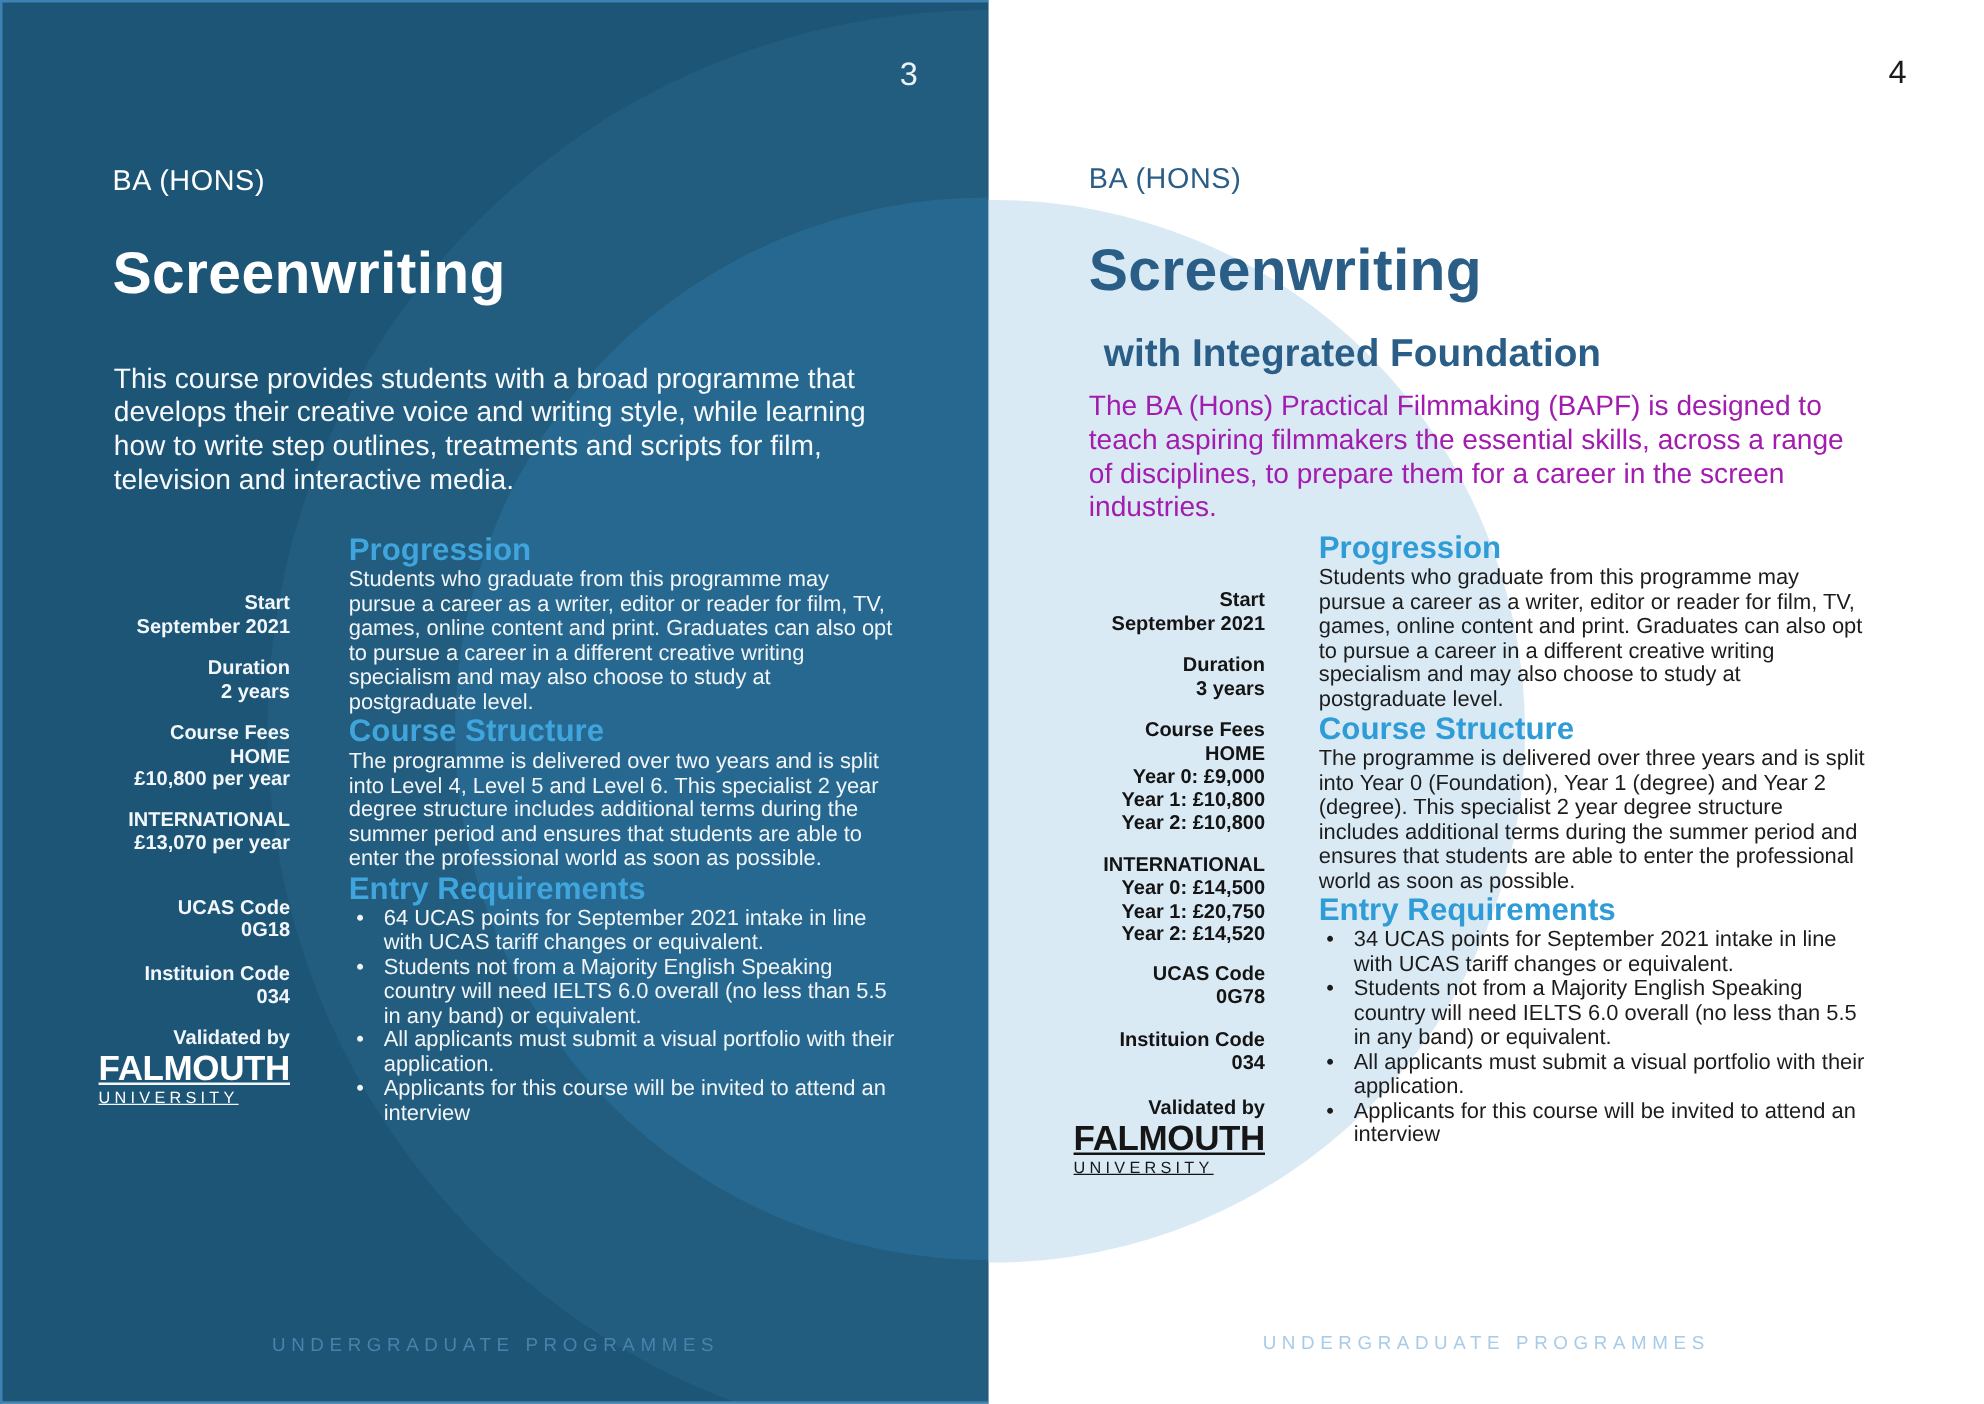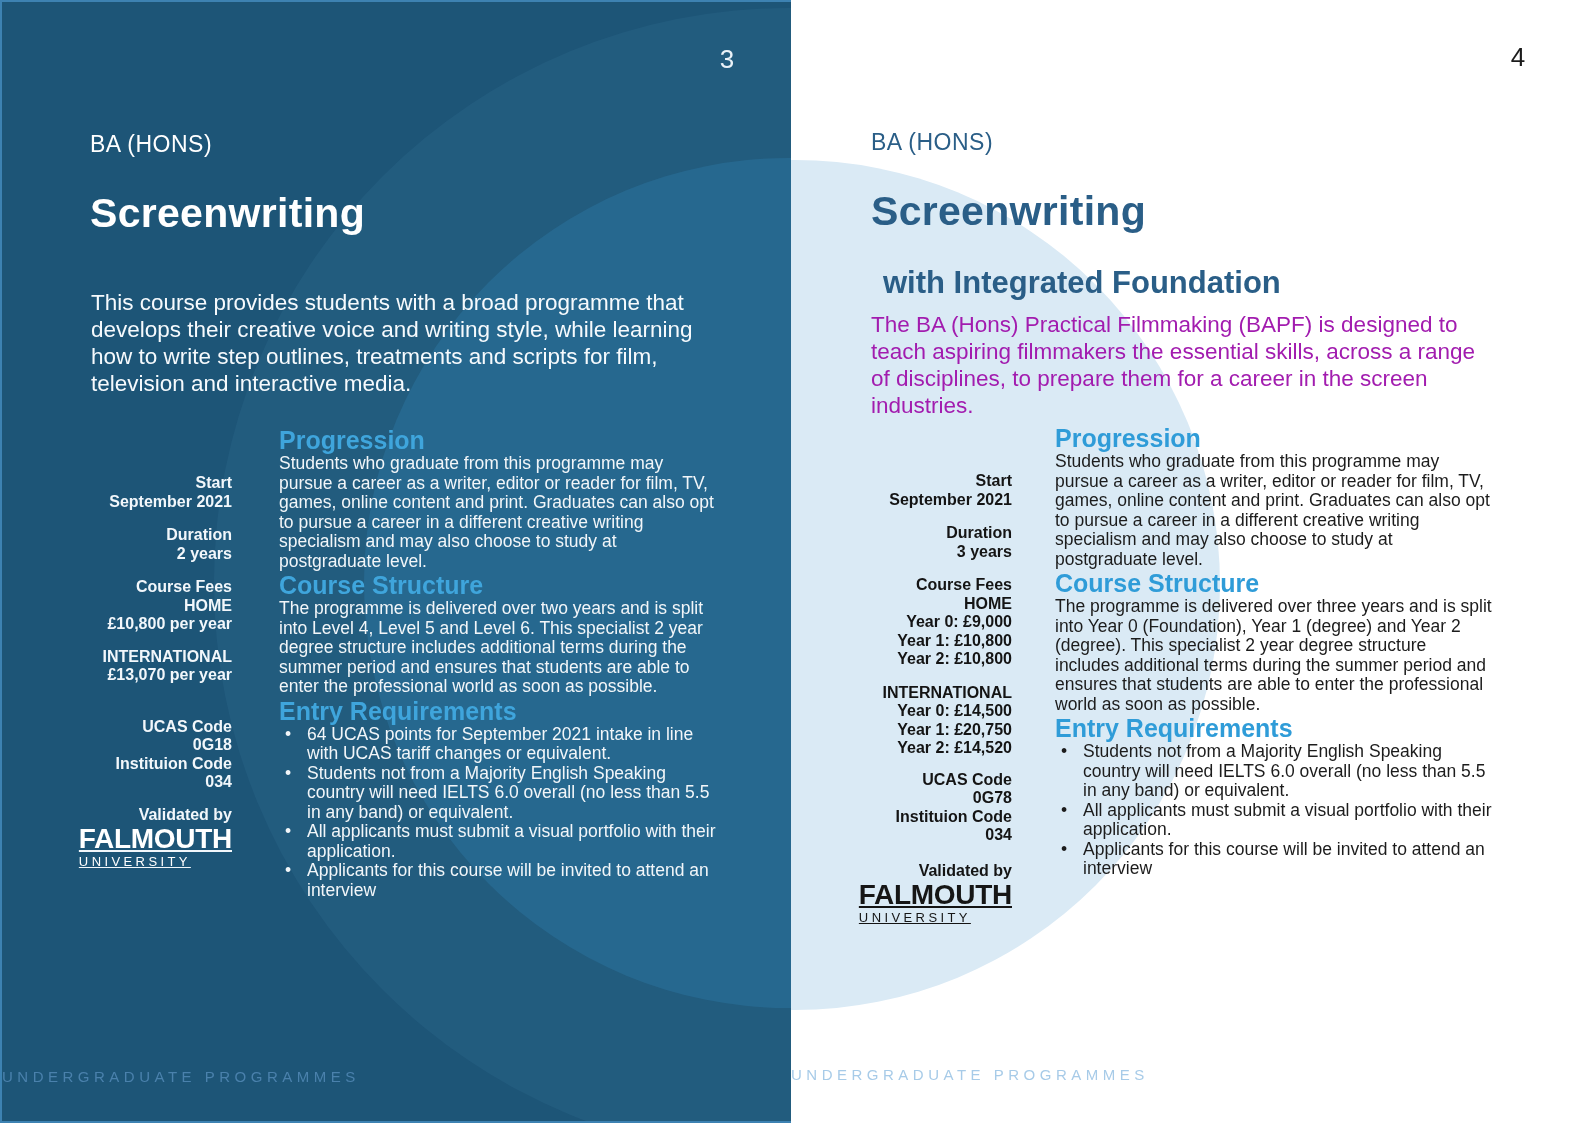--- a/index.html
+++ b/index.html
@@ -31,40 +31,40 @@
 
   .z { position: absolute; z-index: 1; }
 
   
   .pagenum { top: 42px; width: 44px; text-align: center; font-size: 26px; }
   .pagenum.light { left: 703px; color: #EAF2F8; }
   .pagenum.dark  { left: 705px; color: #1b1b1b; }
 
   
   .degree   { top: 129px; font-size: 23px; font-weight: 400; letter-spacing: 0.5px; }
-  .title    { top: 188px; font-size: 41px; font-weight: 700; letter-spacing: 0.3px; margin: 0; }
+  .title    { top: 188px; font-size: 47px; font-weight: 700; letter-spacing: 0.3px; margin: 0; }
   .subtitle { top: 253px; font-size: 31px; font-weight: 700; margin: 12px; }
   .intro    { top: 287px; font-size: 22.5px; line-height: 27px; font-weight: 400; margin: 0; }
 
   .page-left  .degree, .page-left .title { left: 88px; color: #FFFFFF; }
   .page-left  .intro  { left: 89px; width: 618px; color: #F6FAFD; }
   .page-right .degree, .page-right .title, .page-right .subtitle { left: 80px; color: #2A5E87; }
   .page-right .intro  { left: 80px; top: 311px; width: 628px; color: #a21caf; }
 
   
   .sidebar { top: 472px; width: 190px; text-align: right; font-size: 16px; line-height: 18.5px; }
   .page-left  .sidebar { left: 40px; color: #F2F7FB; }
   .page-right .sidebar { left: 31px; color: #141414; }
   .s-label { font-weight: 700; }
   .s-value { font-weight: 700; }
   .g8  { margin-top: 8px; }
   .g13 { margin-top: 13px; }
   .g14 { margin-top: 14px; }
   .g15 { margin-top: 15px; }
-  .g16 { }
+  .g16 { margin-top: 16px; }
   .g17 { margin-top: 17px; }
   .g33 { margin-top: 33px; }
 
   .logo-block { display: inline-block; text-align: left; margin-top: 0; text-decoration: underline; }
   .logo-main { font-size: 28px; font-weight: 700; letter-spacing: -0.3px; line-height: 30px; }
   .logo-sub  { font-size: 13px; font-weight: 400; letter-spacing: 3.4px; line-height: 16px; }
   .page-left  .logo-main, .page-left  .logo-sub { color: #FFFFFF; }
   .page-right .logo-main, .page-right .logo-sub { color: #161616; }
 
   
@@ -81,21 +81,21 @@
   .m-h3l { margin-top: 35px; }
   .m-h3r { margin-top: 50px; }
   .m-ul-l { margin-top: 16px; }
   .m-ul-r { margin-top: 18px; }
 
   ul.bullets { margin: 0; padding: 0; list-style: none; font-size: 17.5px; line-height: 19.5px; }
   ul.bullets li { position: relative; padding-left: 28px; }
   ul.bullets li::before { content: "\2022"; position: absolute; left: 6px; top: 0; }
 
   
-  .footer { top: 1066px; left: 0; width: 100%; 
+  .footer { top: 1066px; left: 0; width: 100%; text-align: center;
             font-size: 15px; letter-spacing: 4.5px; font-weight: 400; }
   .page-left  .footer { color: #4A81AC; }
   .page-right .footer { color: #A7CBE8; }
 </style>
 </head>
 <body>
 
 <div id="canvas">
 
   <section class="page page-left">
@@ -199,20 +199,21 @@
 
     <main class="z col">
       <h2>Progression</h2>
       <p class="m-p1">Students who graduate from this programme may pursue a career as a writer, editor or reader for film, TV, games, online content and print. Graduates can also opt to pursue a career in a different creative writing specialism and may also choose to study at postgraduate level.</p>
 
       <h2 class="m-h2">Course Structure</h2>
       <p class="m-p2">The programme is delivered over three years and is split into Year 0 (Foundation), Year 1 (degree) and Year 2 (degree). This specialist 2 year degree structure includes additional terms during the summer period and ensures that students are able to enter the professional world as soon as possible.</p>
 
       <h2 class="m-h3r">Entry Requirements</h2>
       <ul class="bullets m-ul-r">
+        <li>34 UCAS points for September 2021 intake in line with UCAS tariff changes or equivalent.</li>
         <li>Students not from a Majority English Speaking country will need IELTS 6.0 overall (no less than 5.5 in any band) or equivalent.</li>
         <li>All applicants must submit a visual portfolio with their application.</li>
         <li>Applicants for this course will be invited to attend an interview</li>
       </ul>
     </main>
 
     <footer class="z footer">UNDERGRADUATE PROGRAMMES</footer>
   </section>
 
 </div>

